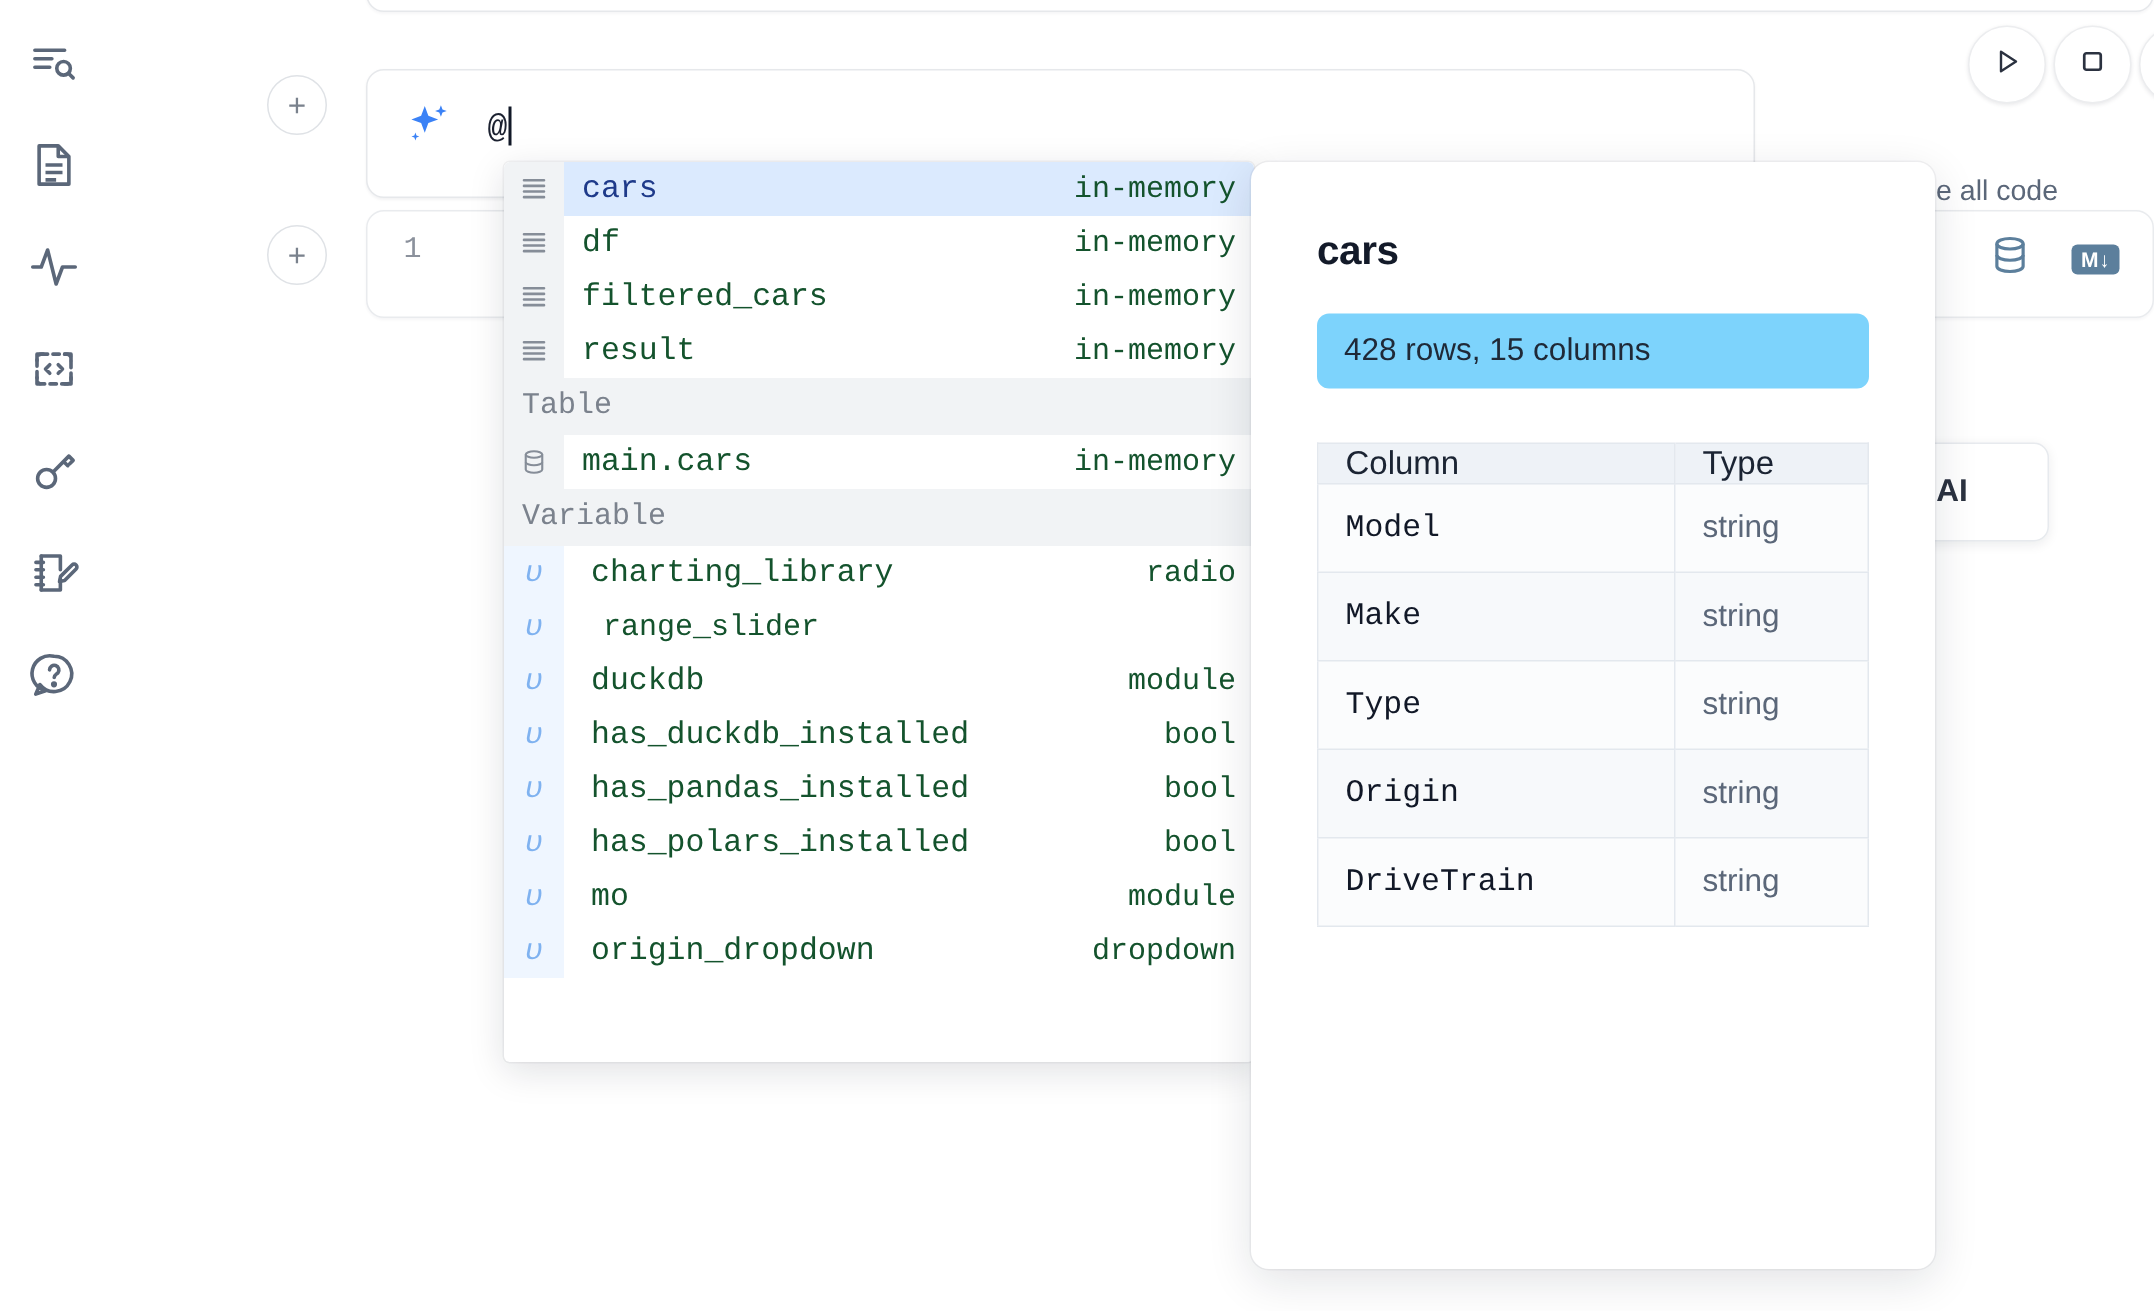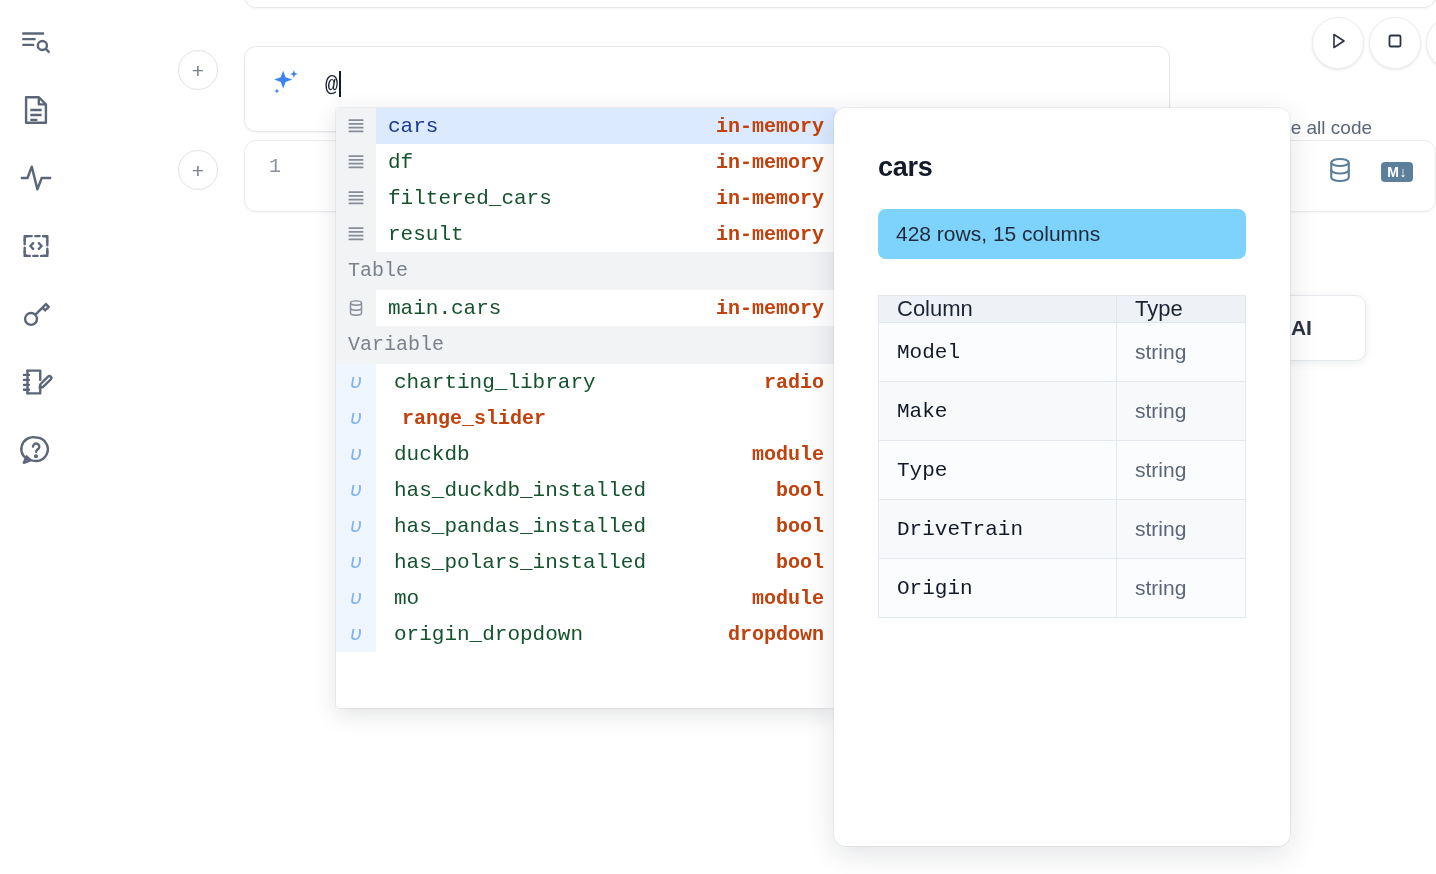--- a/index.html
+++ b/index.html
@@ -132,21 +132,21 @@
     width: 40px; height: 36px; flex: 0 0 40px;
     display: flex; align-items: center; justify-content: center;
     background: #f1f3f5; color: #868d98;
   }
   .ac-row.var .ac-ico { background: #eff6ff; color: #7fb2f0; font-style: italic; font-size: 20px; }
   .ac-label-wrap {
     flex: 1 1 auto; display: flex; align-items: center; justify-content: space-between;
     height: 36px; padding: 0 12px 0 12px; min-width: 0;
   }
   .ac-name { font-size: 21px; color: #14532d; white-space: nowrap; }
-  .ac-kind { font-size: 20px; color: #c2410c; white-space: nowrap; padding-left: 14px; font-weight: bold; }
+  .ac-kind { font-size: 20px; color: #14532d; white-space: nowrap; padding-left: 14px; }
   .ac-row.var .ac-name { padding-left: 6px; }
 
   
   .detail {
     position: absolute; left: 834px; top: 108px; width: 456px; height: 738px;
     background: #fff; border-radius: 12px; overflow: hidden;
     box-shadow: 0 8px 30px rgba(16,24,40,.12), 0 0 0 1px rgba(16,24,40,.05);
   }
   .detail-inner { padding: 44px 44px 0 44px; }
   .detail-title { font-size: 27px; font-weight: bold; color: #131a29; letter-spacing: -.3px; }
@@ -433,25 +433,25 @@
             </tr>
             <tr>
               <td class="colname">Make</td>
               <td class="coltype">string</td>
             </tr>
             <tr>
               <td class="colname">Type</td>
               <td class="coltype">string</td>
             </tr>
             <tr>
-              <td class="colname">DriveTrain</td>
+              <td class="colname">Origin</td>
               <td class="coltype">string</td>
             </tr>
             <tr>
-              <td class="colname">Origin</td>
+              <td class="colname">DriveTrain</td>
               <td class="coltype">string</td>
             </tr>
           </tbody>
       </table>
     </div>
   </div>
 
 </div>
 
 </body></html>

